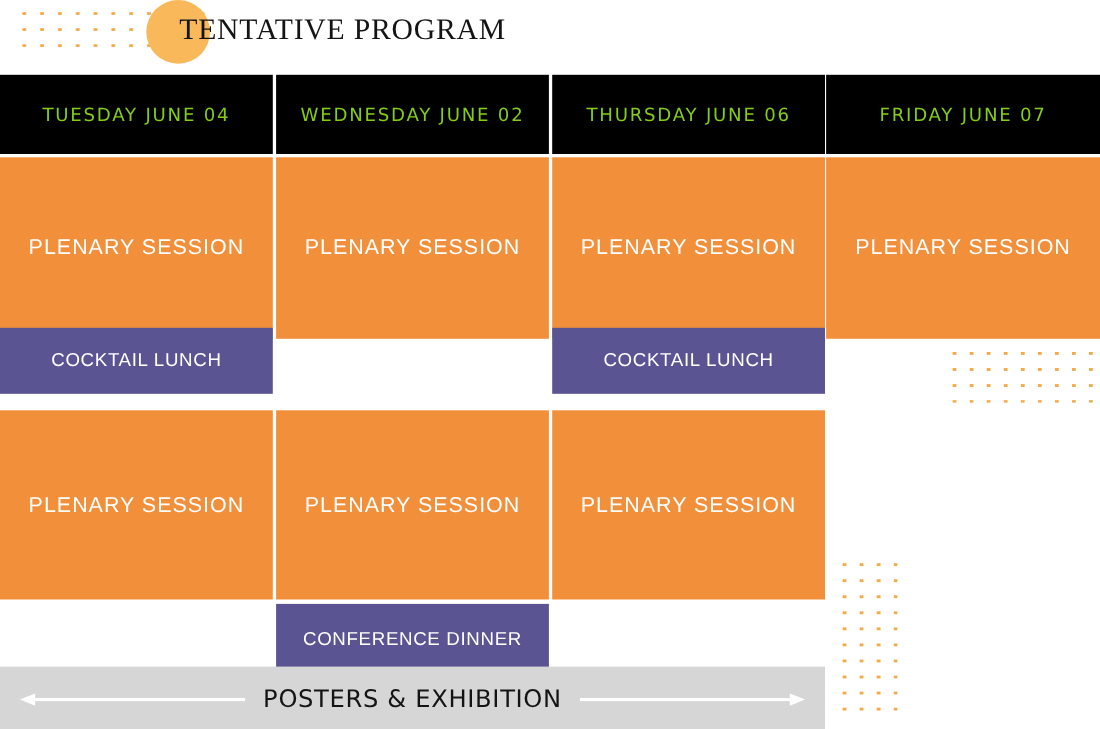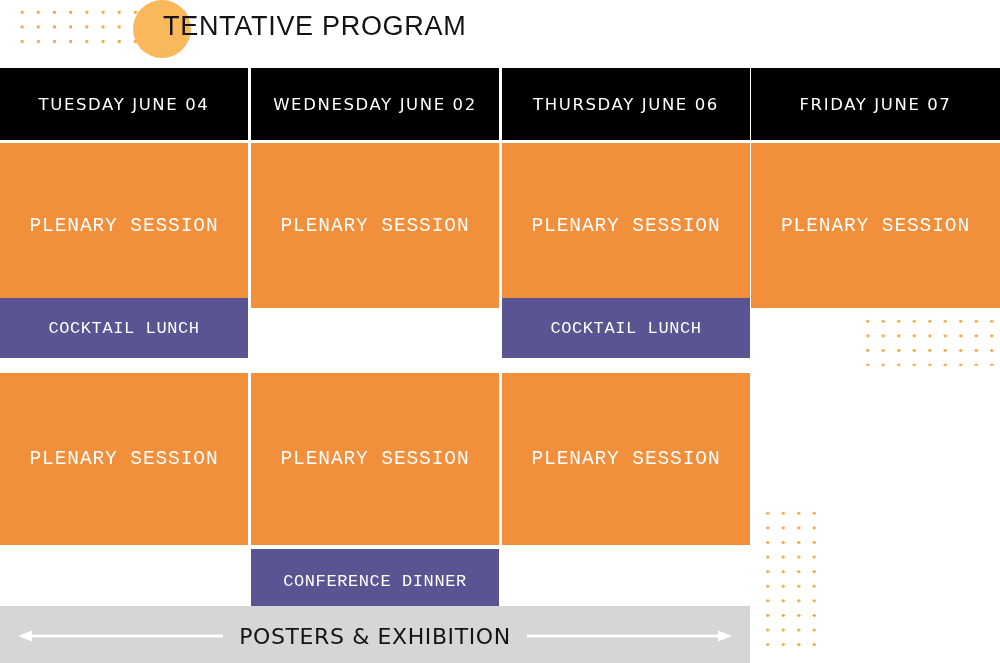--- a/index.html
+++ b/index.html
@@ -61,21 +61,21 @@
   }
   #page-title {
     position: absolute;
     left: 163px;
     top: 11px;
     font-size: 27px;
     letter-spacing: 0.7px;
     color: #141414;
     font-weight: 400;
     white-space: nowrap;
-    font-family: Liberation Sans, sans-serif;
+    font-family: Liberation Serif, serif;
   }
 
   
   #grid {
     position: absolute;
     left: 0;
     top: 68px;
     width: 1000px;
     height: 538px;
   }
@@ -90,40 +90,40 @@
   .col-2 { left: 502px; }
   .col-3 { left: 751px; width: 249px; }
 
   .day-header {
     position: absolute;
     top: 0;
     left: 0;
     right: 0;
     height: 72px;
     background: #000000;
-    color: #ffffff;
+    color: #84cc16;
     display: flex;
     align-items: center;
     justify-content: center;
     font-size: 16.5px;
     letter-spacing: 1.6px;
     font-weight: 400;
     font-family: "DejaVu Sans", sans-serif;
     white-space: nowrap;
   }
 
   .cell {
     position: absolute;
     left: 0;
     right: 0;
     display: flex;
     align-items: center;
     justify-content: center;
     color: #ffffff;
-    font-family: Liberation Mono, monospace;
+    font-family: Liberation Sans, sans-serif;
     white-space: nowrap;
   }
 
   .cell-plenary {
     background: #f28f3b;
     font-size: 19.5px;
     letter-spacing: 0.9px;
   }
   .cell-lunch, .cell-dinner {
     background: #5b5492;

